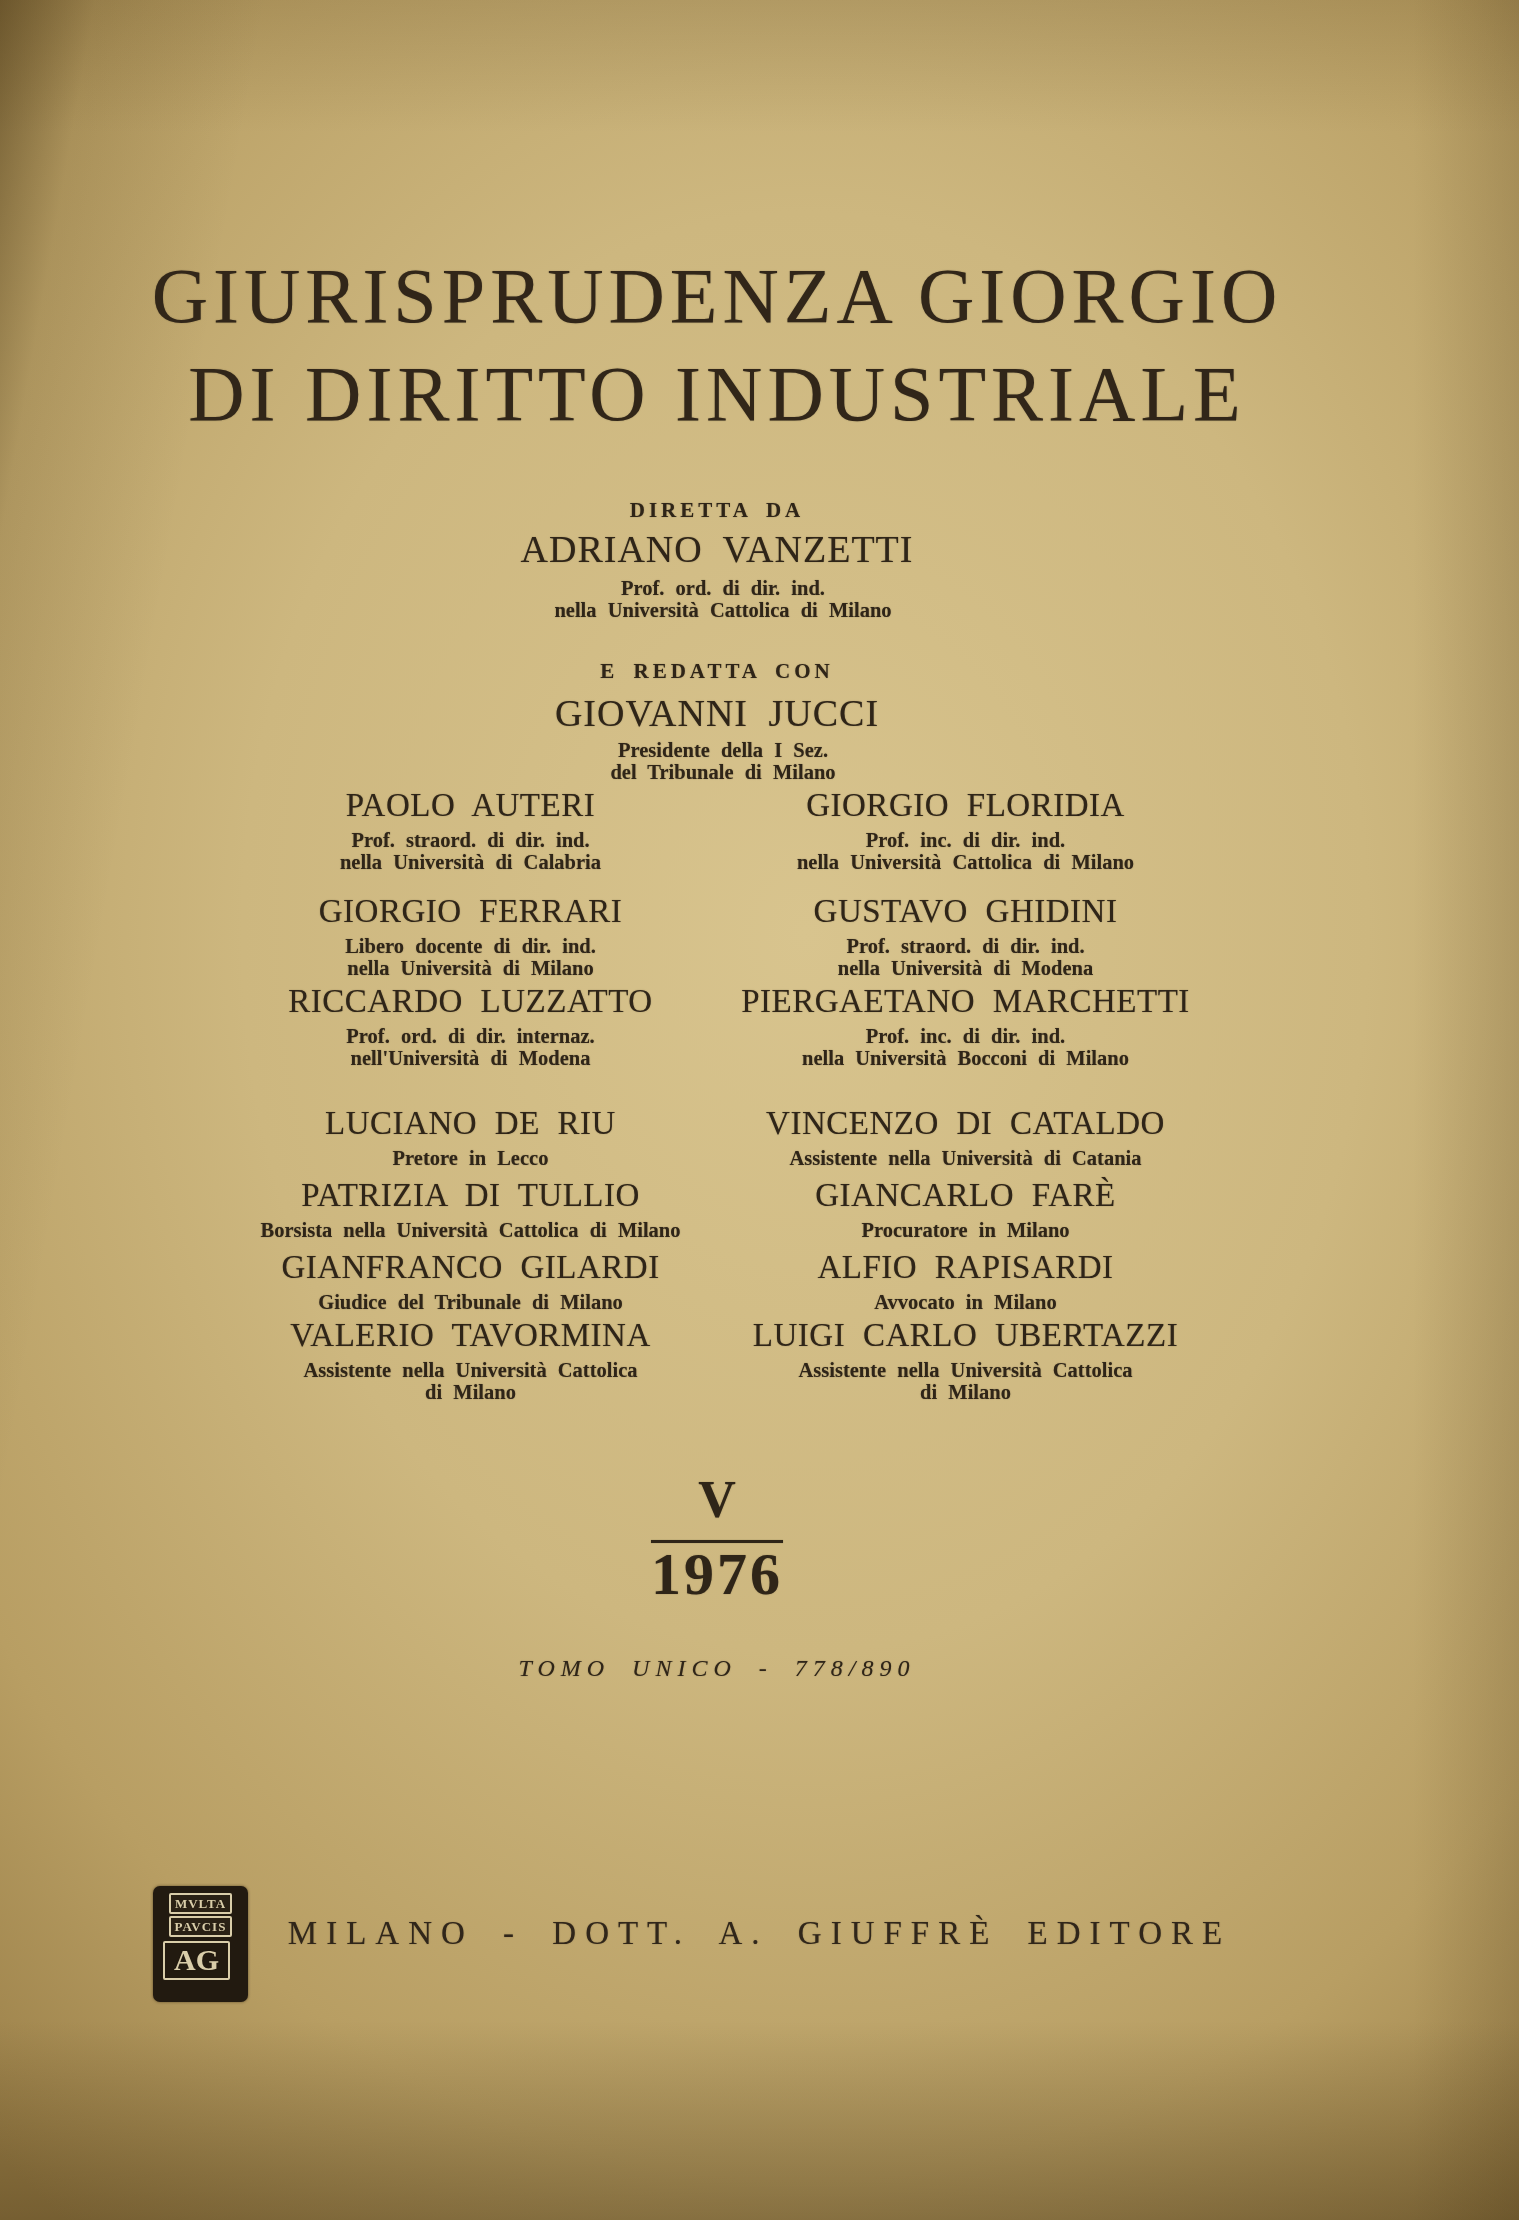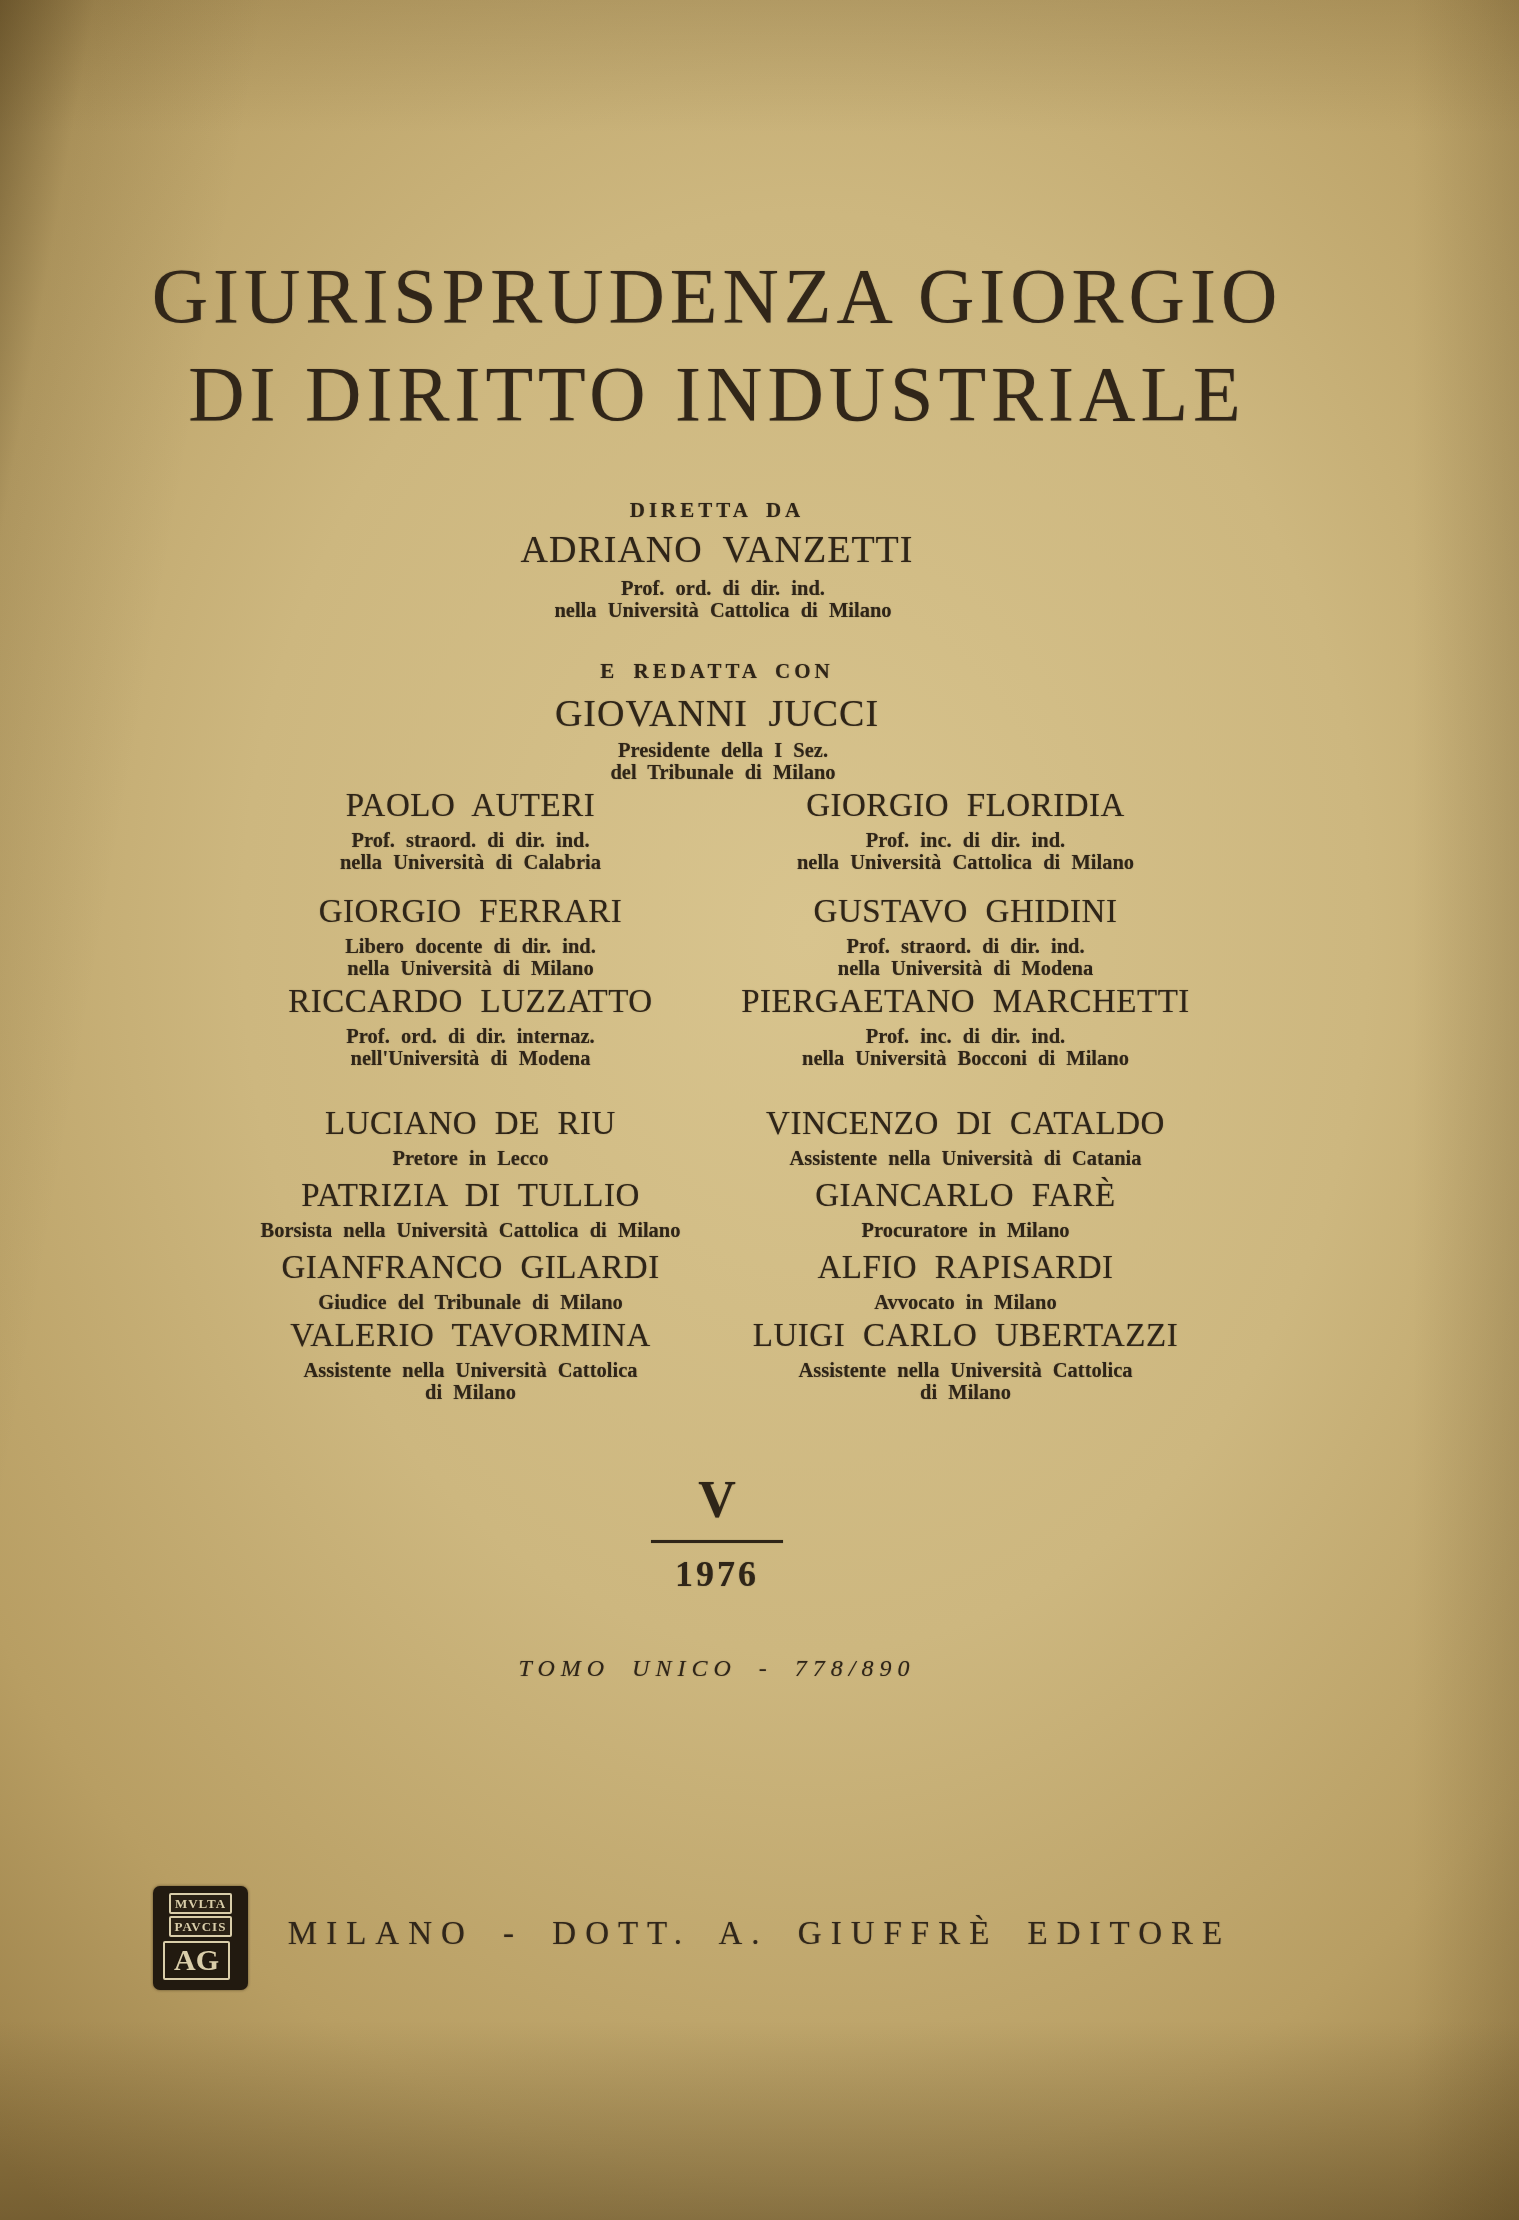--- a/index.html
+++ b/index.html
@@ -45,25 +45,25 @@
   .pos-r1{top:786px;}
   .pos-r2{top:892px;}
   .pos-r3{top:982px;}
   .pos-r4{top:1104px;}
   .pos-r5{top:1176px;}
   .pos-r6{top:1248px;}
   .pos-r7{top:1316px;}
 
   .vol-v{top:1472px;font-size:52px;font-weight:700;line-height:56px;}
   .v-rule{position:absolute;top:1540px;left:calc(50% - 66px);width:132px;height:3px;background:#2f2518;box-shadow:0 0 1px rgba(47,37,24,.6);}
-  .vol-year{top:1550px;font-size:36px;font-weight:700;letter-spacing:3px;line-height:48px;}
+  .vol-year{top:1550px;font-size:60px;font-weight:700;letter-spacing:3px;line-height:48px;}
   .tomo{top:1653px;font-size:24px;font-style:italic;letter-spacing:6px;word-spacing:10px;line-height:30px;}
 
   .logo{
-    position:absolute;left:153px;top:1886px;width:95px;height:104px;
+    position:absolute;left:153px;top:1886px;width:95px;height:116px;
     background:#221a10;border-radius:7px;
     display:flex;flex-direction:column;align-items:center;justify-content:flex-start;
     padding:6px 5px 5px;box-sizing:border-box;
     box-shadow:0 0 3px rgba(40,28,10,.6);
   }
   .logo-box{
     border:2px solid #d9cda9;color:#d9cda9;background:#2a2115;
     font-size:13px;font-weight:700;letter-spacing:1px;line-height:15px;
     padding:1px 4px;margin:1px 0;border-radius:2px;white-space:nowrap;
   }

